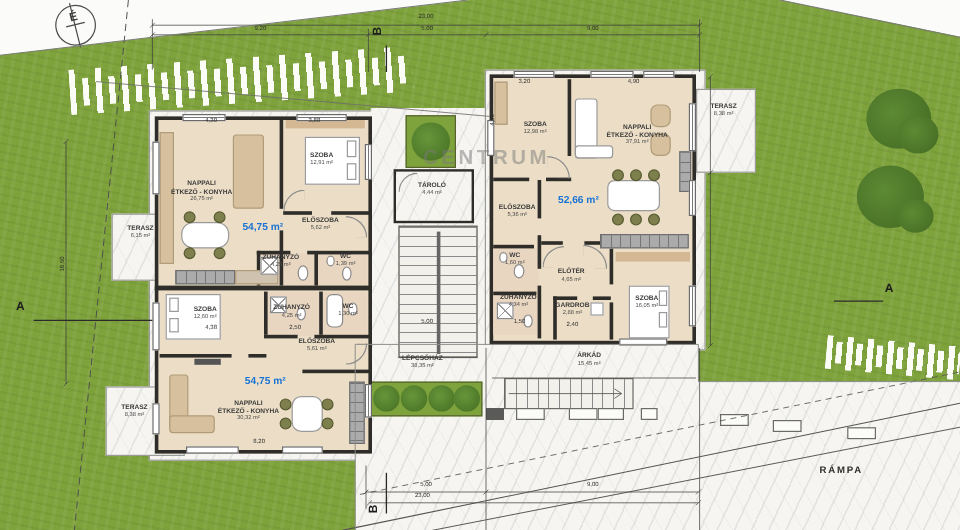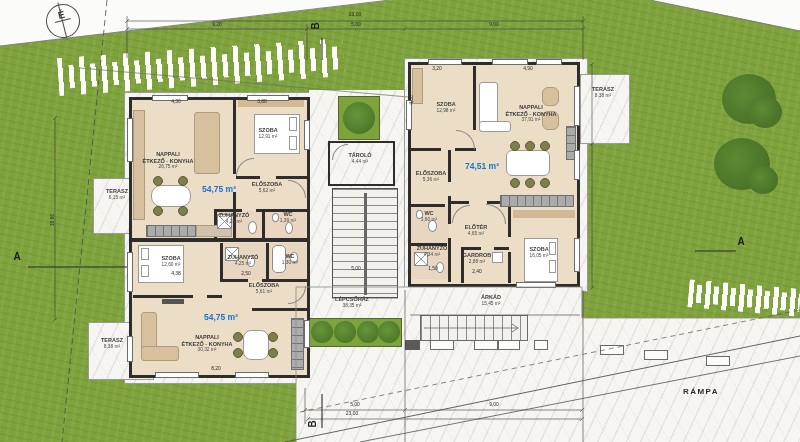--- a/index.html
+++ b/index.html
@@ -317,20 +317,21 @@
     </g>
   </svg>
 
   <div class="compass">
     <div class="nl"></div>
     <div class="cb"></div>
     <div class="nm">É</div>
   </div>
 
   <div class="wm">
+    <div class="t2">CENTRUM</div>
   </div>
 
   <div class="lyr">
       <div class="rl" style="left: 168px; top: 160px; transform: translate(-50%, -50%);"><span>NAPPALI</span><br><span>ÉTKEZŐ - KONYHA</span><span class="ar">26,75 m²</span></div>
       <div class="rl" style="left: 268px; top: 133px; transform: translate(-50%, -50%);"><span>SZOBA</span><span class="ar">12,91 m²</span></div>
       <div class="rl" style="left: 267px; top: 187px; transform: translate(-50%, -50%);"><span>ELŐSZOBA</span><span class="ar">5,62 m²</span></div>
       <div class="rl" style="left: 234px; top: 218px; transform: translate(-50%, -50%);"><span>ZUHANYZÓ</span><span class="ar">4,25 m²</span></div>
       <div class="rl" style="left: 288px; top: 217px; transform: translate(-50%, -50%);"><span>WC</span><span class="ar">1,39 m²</span></div>
       <div class="rl" style="left: 171px; top: 261px; transform: translate(-50%, -50%);"><span>SZOBA</span><span class="ar">12,60 m²</span></div>
       <div class="rl" style="left: 243px; top: 260px; transform: translate(-50%, -50%);"><span>ZUHANYZÓ</span><span class="ar">4,25 m²</span></div>
@@ -351,21 +352,21 @@
       <div class="rl" style="left: 117px; top: 194px; transform: translate(-50%, -50%);"><span>TERASZ</span><span class="ar">6,15 m²</span></div>
       <div class="rl" style="left: 112px; top: 343px; transform: translate(-50%, -50%);"><span>TERASZ</span><span class="ar">8,38 m²</span></div>
       <div class="rl" style="left: 603px; top: 92px; transform: translate(-50%, -50%);"><span>TERASZ</span><span class="ar">8,38 m²</span></div>
       <div class="rl" style="left: 352px; top: 302px; transform: translate(-50%, -50%);"><span>LÉPCSŐHÁZ</span><span class="ar">38,35 m²</span></div>
       <div class="rl" style="left: 491px; top: 300px; transform: translate(-50%, -50%);"><span>ÁRKÁD</span><span class="ar">15,45 m²</span></div>
       <div class="rl ramp" style="left: 701px; top: 392px; transform: translate(-50%, -50%);"><span>RÁMPA</span></div>
     </div>
   <div class="lyr">
       <div class="ua" style="left: 219px; top: 189px; transform: translate(-50%, -50%);">54,75 m²</div>
       <div class="ua" style="left: 221px; top: 317px; transform: translate(-50%, -50%);">54,75 m²</div>
-      <div class="ua" style="left: 482px; top: 166px; transform: translate(-50%, -50%);">74,51 m²</div>
+      <div class="ua" style="left: 482px; top: 166px; transform: translate(-50%, -50%);">52,66 m²</div>
     </div>
   <div class="lyr">
       <div class="dim" style="left: 355px; top: 14px; transform: translate(-50%, -50%);">23,00</div>
       <div class="dim" style="left: 217px; top: 24px; transform: translate(-50%, -50%);">9,20</div>
       <div class="dim" style="left: 356px; top: 24px; transform: translate(-50%, -50%);">5,00</div>
       <div class="dim" style="left: 494px; top: 24px; transform: translate(-50%, -50%);">9,00</div>
       <div class="dim" style="left: 355px; top: 404px; transform: translate(-50%, -50%);">5,00</div>
       <div class="dim" style="left: 494px; top: 404px; transform: translate(-50%, -50%);">9,00</div>
       <div class="dim" style="left: 352px; top: 413px; transform: translate(-50%, -50%);">23,00</div>
       <div class="dim" style="left: 52px; top: 220px; transform: translate(-50%, -50%) rotate(-90deg);">18,60</div>

